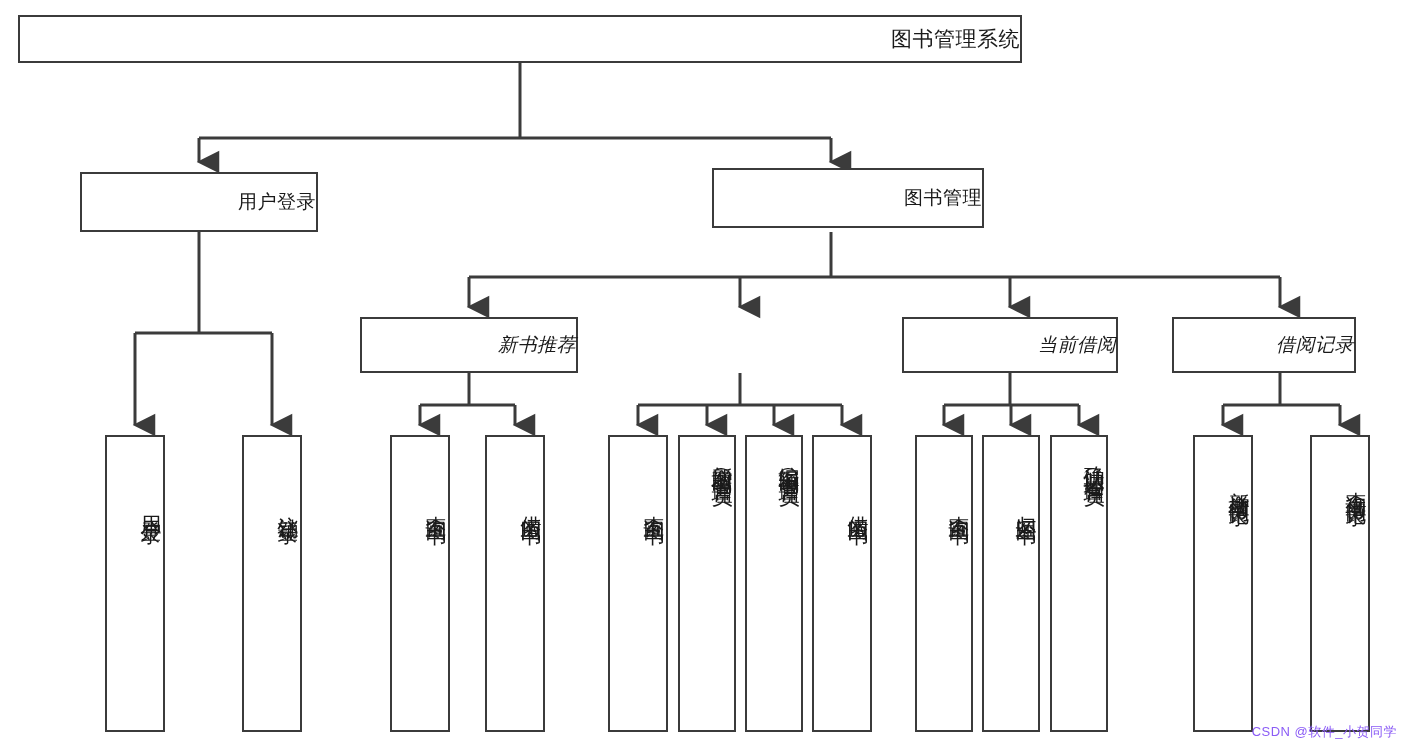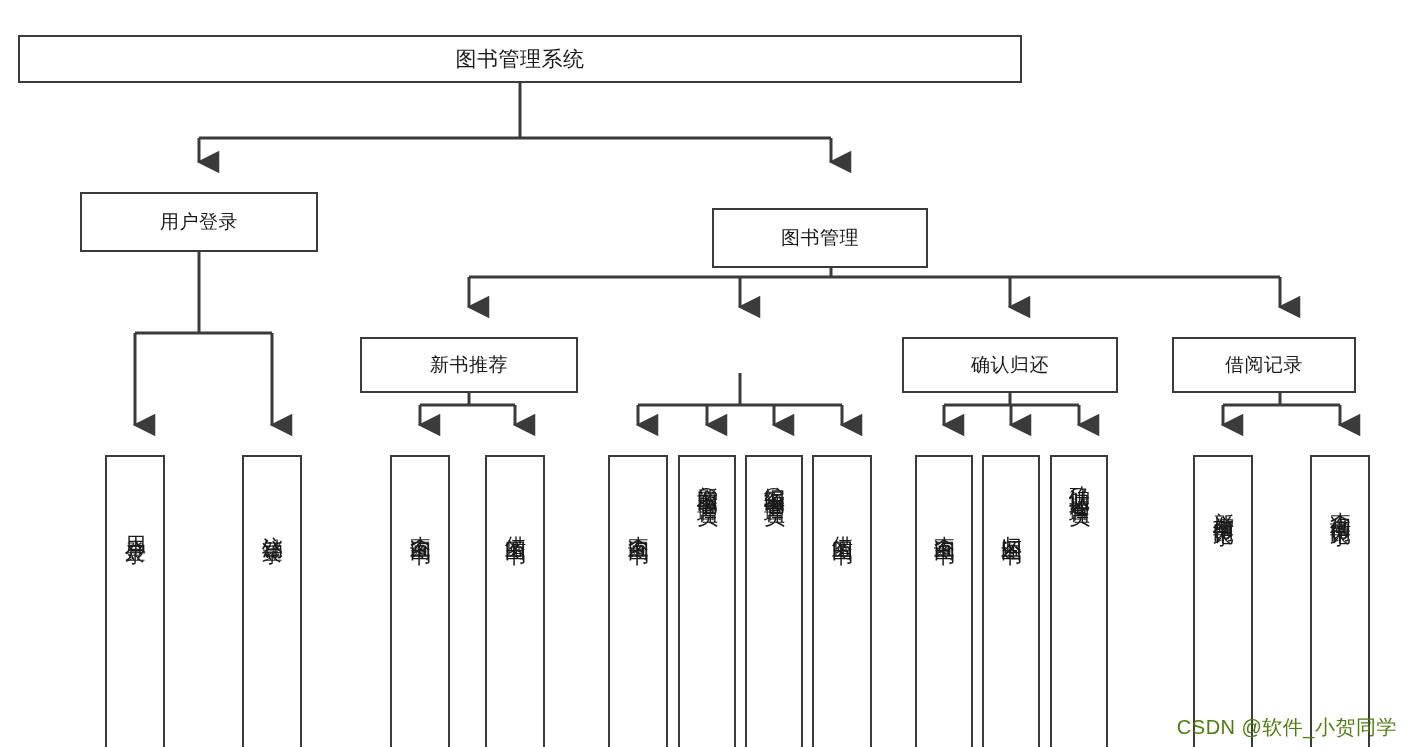--- a/index.html
+++ b/index.html
@@ -25,24 +25,23 @@
     height: 747px;
     pointer-events: none;
   }
   .node {
     position: absolute;
     box-sizing: border-box;
     background: #ffffff;
     border: 2px solid #3b3b3b;
     display: flex;
     align-items: center;
-    justify-content: center;
+    justify-content: flex-end;
     color: #1a1a1a;
     z-index: 2;
-    margin-top: 20px;
   }
   .node .label {
     display: block;
     text-align: center;
     line-height: 1.22;
     letter-spacing: 0.5px;
   }
   
   .node.root {
     left: 18px;
@@ -50,26 +49,27 @@
     width: 1004px;
     height: 48px;
     font-size: 21px;
   }
   
   .node.lvl1 {
     height: 60px;
     font-size: 19px;
   }
   .node.lvl1.n-login  { left: 80px;  top: 172px; width: 238px; }
-  .node.lvl1.n-manage { left: 712px; top: 188px; width: 216px; }
+  .node.lvl1.n-manage { left: 712px; top: 168px; width: 272px; }
   
   .node.lvl2 {
     top: 317px;
     height: 56px;
     font-size: 19px;
+    font-style: italic;
   }
   .node.lvl2.c0 { left: 360px;  width: 218px; }
   .node.lvl2.c1 { left: 632px;  width: 216px; }
   .node.lvl2.c2 { left: 902px;  width: 216px; }
   .node.lvl2.c3 { left: 1172px; width: 184px; }
   
   .node.leaf {
     top: 435px;
     height: 297px;
     font-size: 21px;
@@ -98,22 +98,22 @@
   .lf8  { left: 915px;  width: 58px; }
   .lf9  { left: 982px;  width: 58px; }
   .lf10 { left: 1050px; width: 58px; }
   .lf11 { left: 1193px; width: 60px; }
   .lf12 { left: 1310px; width: 60px; }
   
   #watermark {
     position: absolute;
     right: 8px;
     bottom: 6px;
-    font-size: 20px;
-    color: #4d7c0f;
+    font-size: 13px;
+    color: #8b5cf6;
     letter-spacing: 0.5px;
     z-index: 5;
     white-space: nowrap;
   }
 </style>
 </head>
 <body>
 
 <div id="canvas">
 
@@ -175,21 +175,21 @@
     <span class="label">用户登录</span>
   </div>
   <div class="node lvl1 n-manage">
     <span class="label">图书管理</span>
   </div>
 
   <div class="node lvl2 c0">
     <span class="label">新书推荐</span>
   </div>
   <div class="node lvl2 c2">
-    <span class="label">确认归还</span>
+    <span class="label">当前借阅</span>
   </div>
   <div class="node lvl2 c3">
     <span class="label">借阅记录</span>
   </div>
 
   <div class="node leaf short lf0">
     <span class="label">用户登录</span>
   </div>
   <div class="node leaf short lf1">
     <span class="label">注销登录</span>

